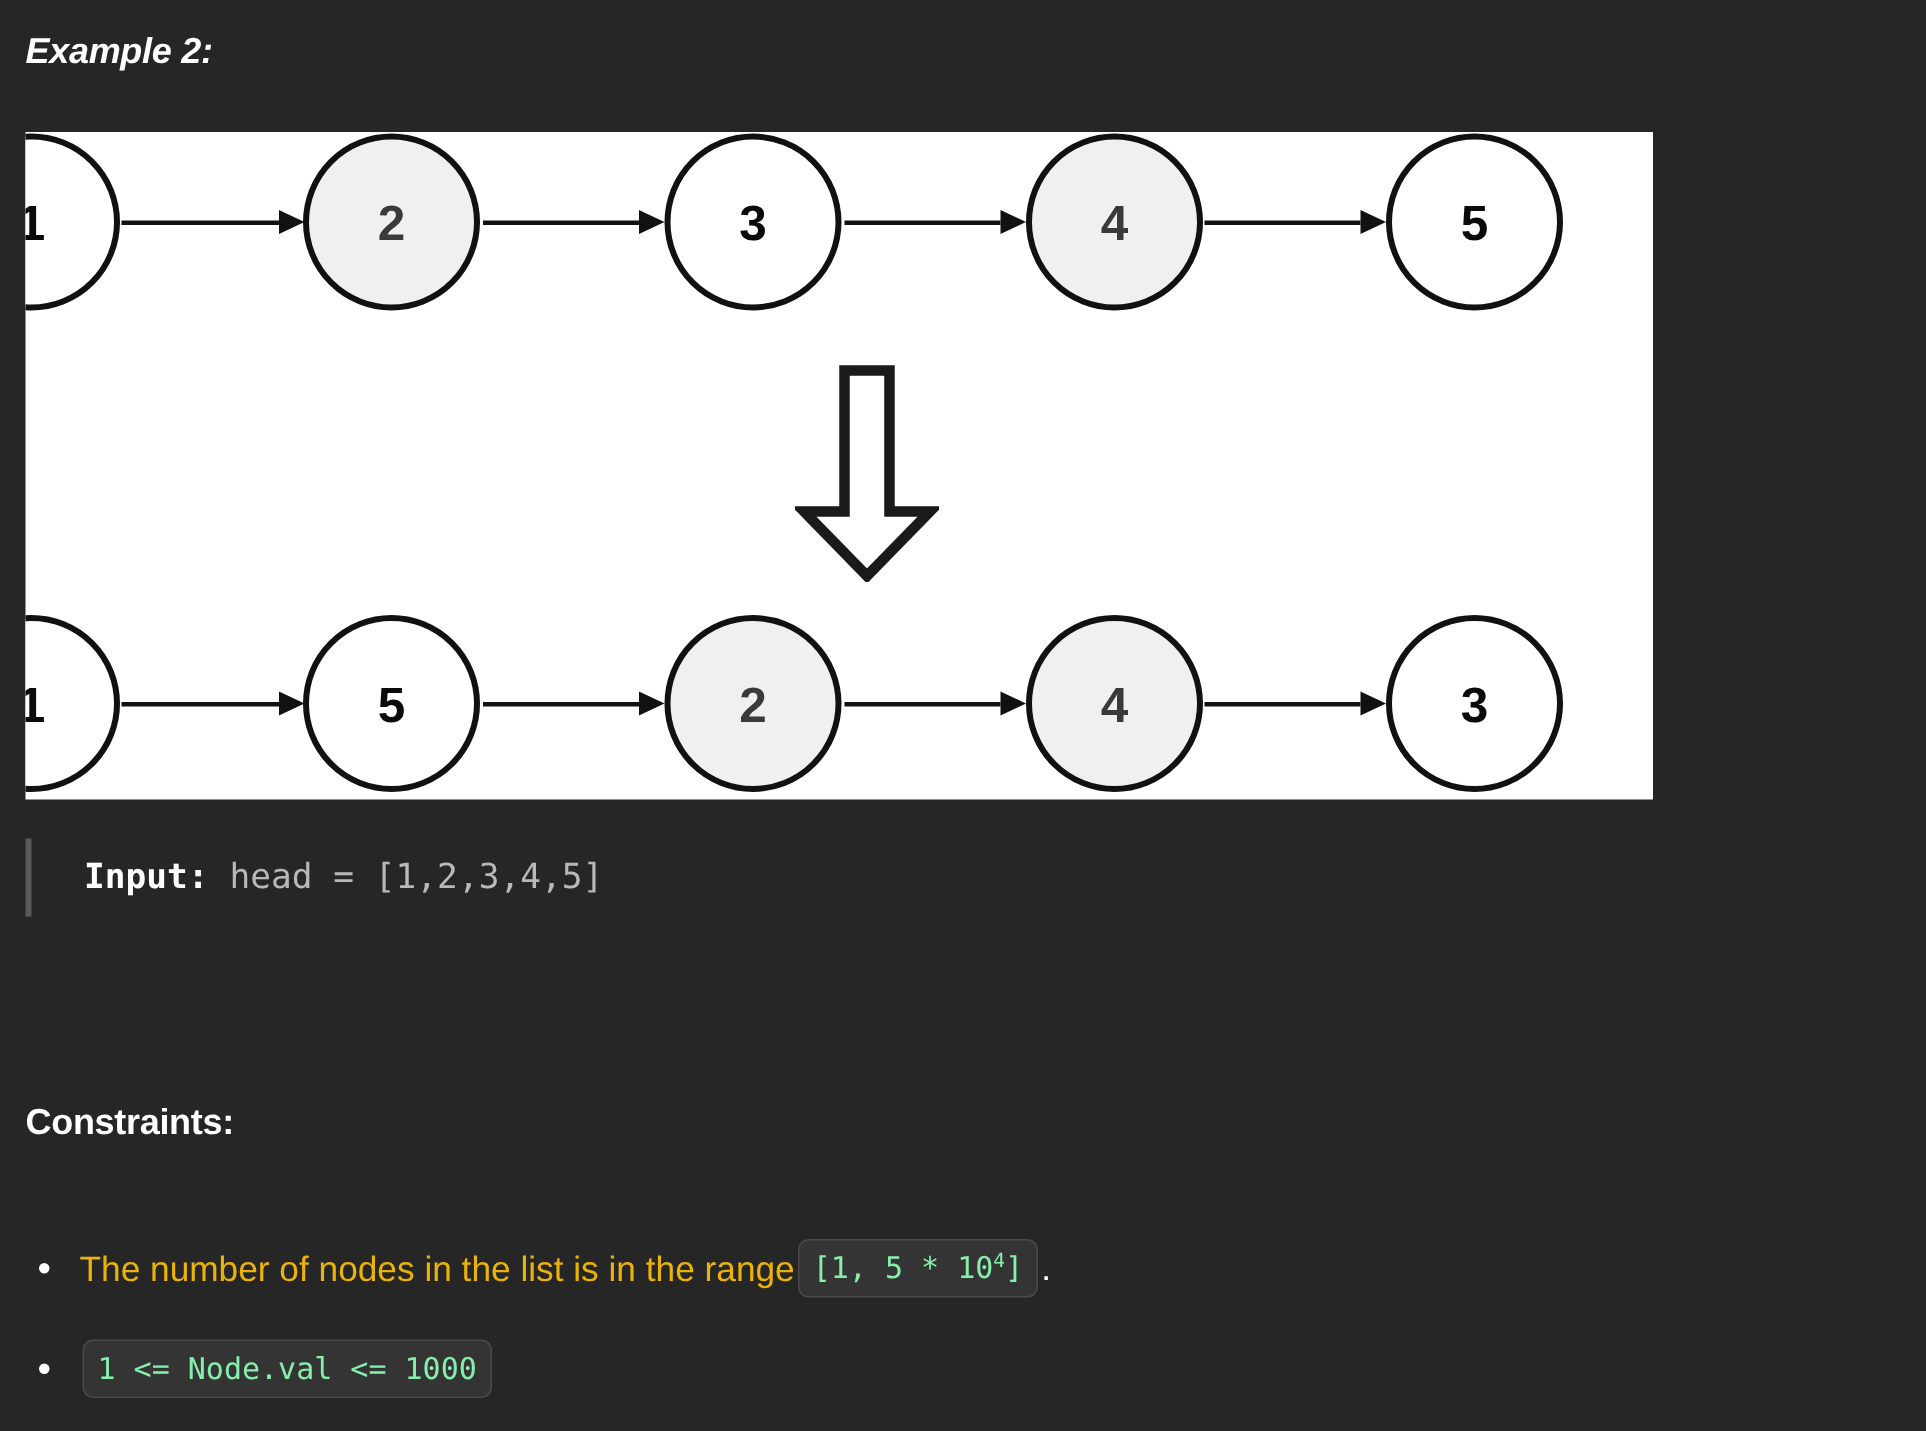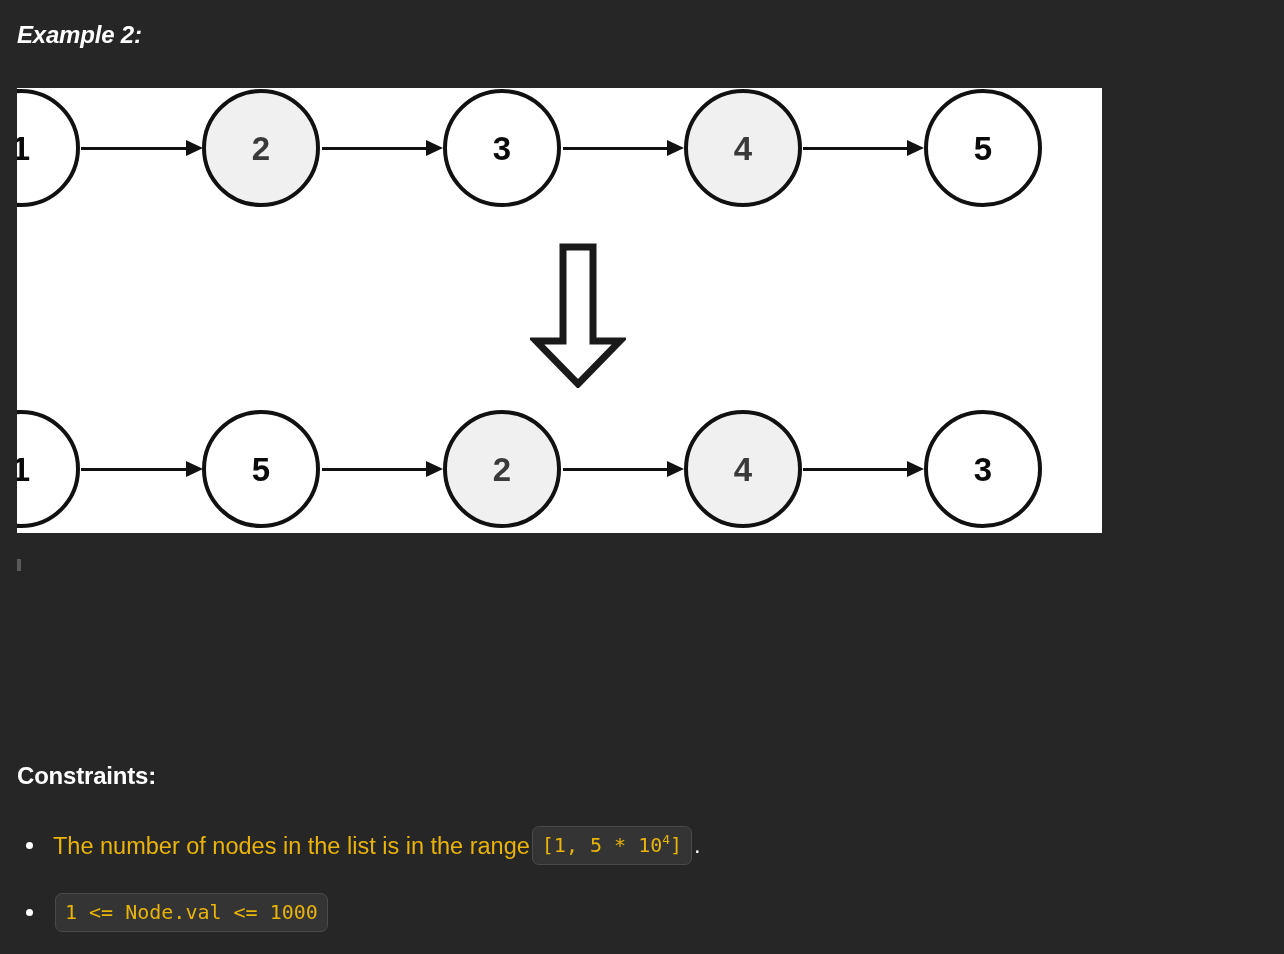--- a/index.html
+++ b/index.html
@@ -20,21 +20,21 @@
   .heading {
     position: absolute;
     left: 17px;
     color: #ffffff;
     font-weight: bold;
     font-size: 24px;
     letter-spacing: -0.2px;
     white-space: nowrap;
   }
   #example-heading { top: 21px; font-style: italic; }
-  #constraints-heading { top: 762px; text-align: center; }
+  #constraints-heading { top: 735px; text-align: center; }
 
   
   #diagram-panel {
     position: absolute;
     left: 17px;
     top: 88px;
     width: 1085px;
     height: 445px;
     background: #ffffff;
     overflow: hidden;
@@ -169,21 +169,21 @@
     color: #eab308;
     font-size: 23.5px;
     line-height: 34px;
     white-space: nowrap;
   }
   .code-chip {
     display: inline-block;
     font-family: "DejaVu Sans Mono", monospace;
     font-size: 20px;
     line-height: 1.35;
-    color: #eab308;
+    color: #86efac;
     background: #343434;
     border: 1px solid #4a4a4a;
     border-radius: 7px;
     padding: 5px 9px;
     margin: 0 2px;
     white-space: pre;
     vertical-align: middle;
   }
   .chip-sup {
     font-size: 13px;
@@ -251,20 +251,21 @@
 
     <div class="node fill-white pos-0">1</div>
     <div class="node fill-white pos-1">5</div>
     <div class="node fill-gray pos-2">2</div>
     <div class="node fill-gray pos-3">4</div>
     <div class="node fill-white pos-4">3</div>
   </div>
 </div>
 
 <div id="code-block">
+  <div class="code-line"><span class="code-label">Input:</span><span> head = [1,2,3,4,5]</span></div>
 </div>
 
 <div id="constraints-heading" class="heading">Constraints:</div>
 
 <div id="constraints-list">
 
   <div class="constraint-item">
     <span class="bullet"></span>
     <span class="constraint-text">The number of nodes in the list is in the range</span>
     <span class="code-chip"><span>[1, 5 * 10</span><span class="chip-sup">4</span><span>]</span></span>

